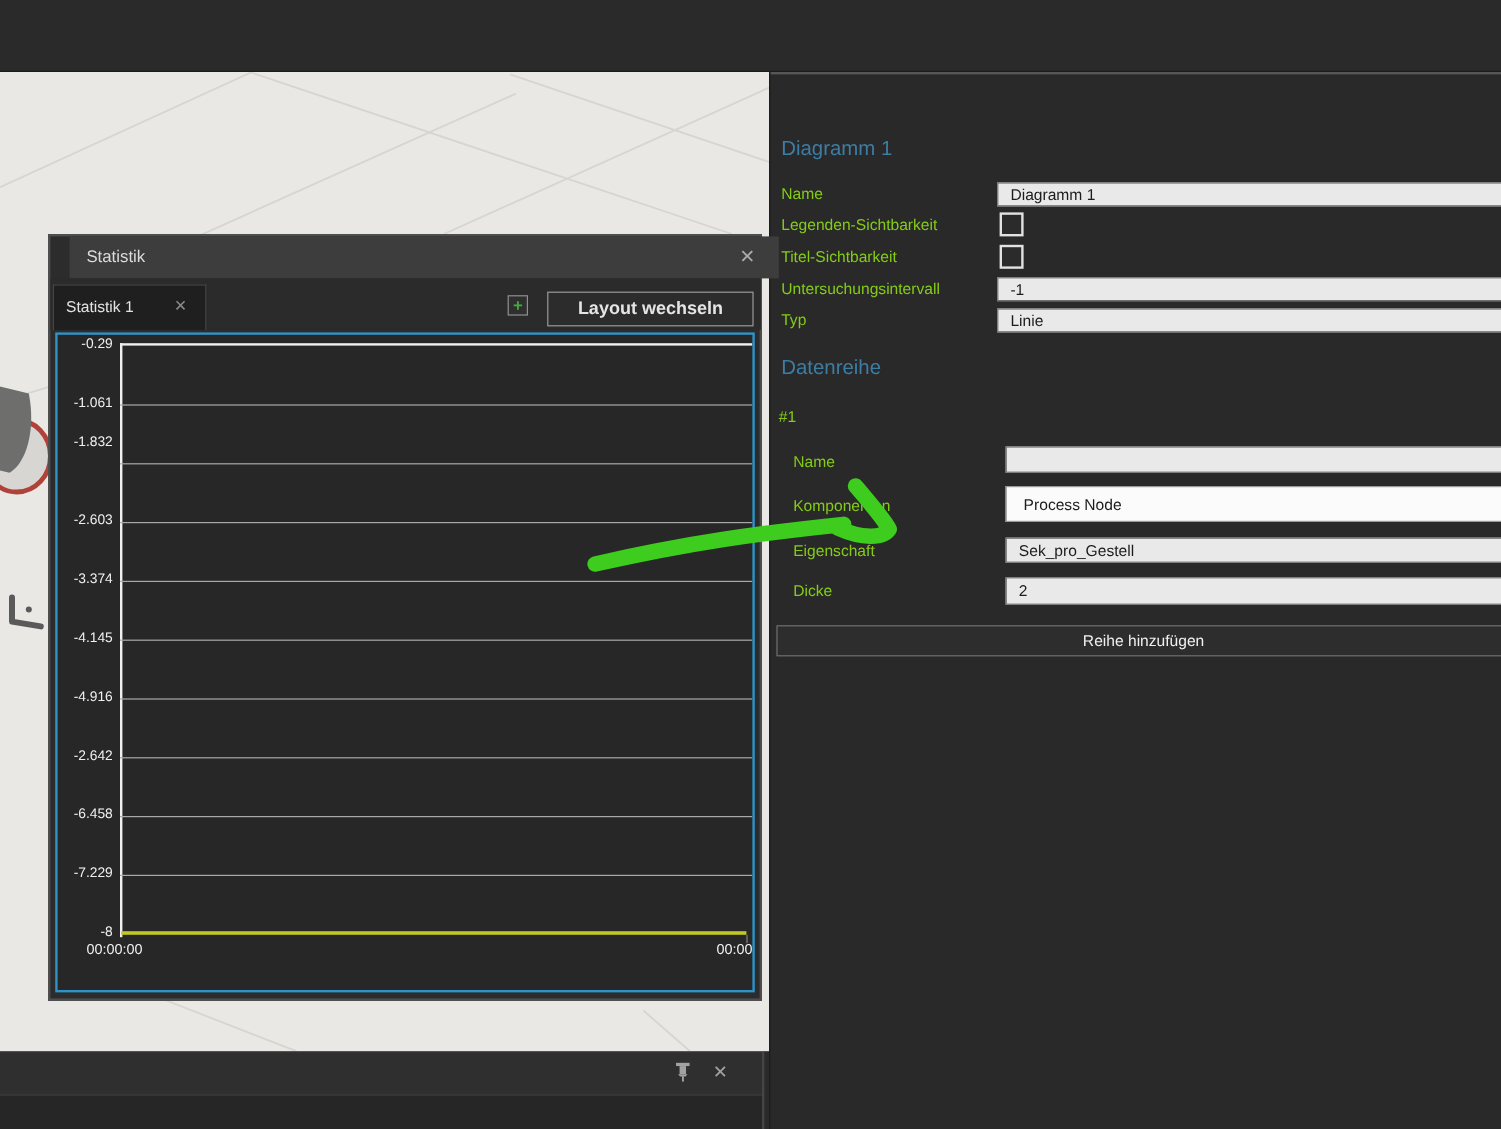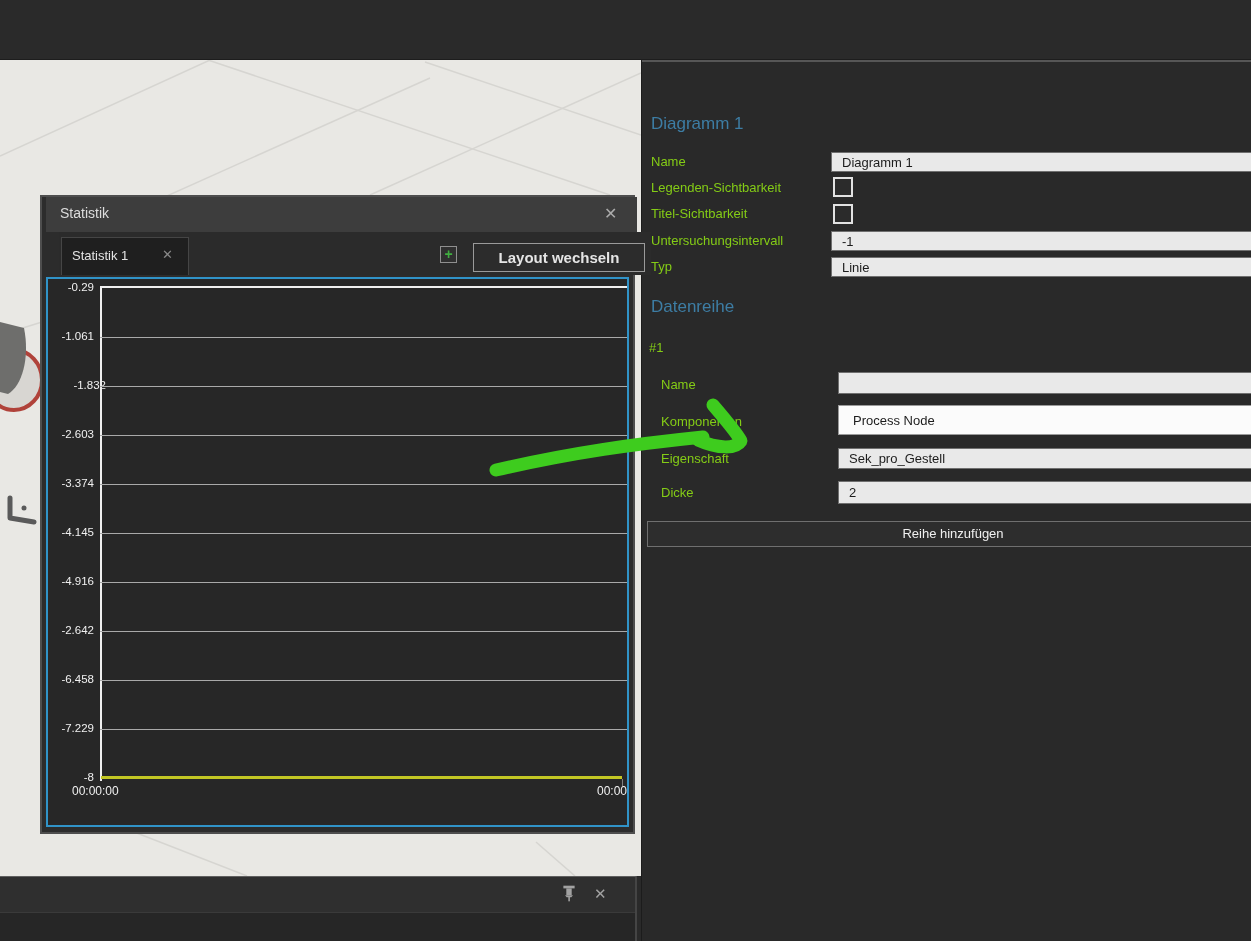--- a/index.html
+++ b/index.html
@@ -14,24 +14,24 @@
   
   .viewport{left:0;top:60px;width:641px;height:816px;background:#e9e8e4;overflow:hidden;}
 
   
   .dock{left:0;top:876px;width:637px;height:65px;background:#262626;border-top:1px solid #606060;border-right:2px solid #454545;}
   .dock-header{left:0;top:0;width:635px;height:36px;background:#2f2f2f;border-bottom:1px solid #3a3a3a;}
   .dock-icon{color:#a2a2a2;font-size:15px;font-weight:bold;line-height:16px;}
 
   
   .stat-window{left:40px;top:195px;width:595px;height:639px;background:#2c2c2c;border:2px solid #4e4e4e;}
-  .stat-titlebar{left:4px;top:0;width:591px;height:35px;background:#3d3d3d;}
+  .stat-titlebar{left:16px;top:0;width:591px;height:35px;background:#3d3d3d;}
   .stat-title{left:14px;top:8px;font-size:14px;color:#dcdcdc;}
   .stat-close{left:558px;top:7px;font-size:16px;font-weight:bold;color:#ababab;cursor:default;}
-  .tabstrip{left:0;top:35px;width:592px;height:43px;background:#2b2b2b;margin-left:17px;}
+  .tabstrip{left:0;top:35px;width:592px;height:43px;background:#2b2b2b;}
   .tab{left:2px;top:5px;width:128px;height:38px;background:#1f1f1f;border:1px solid #454545;border-bottom:none;}
   .tab-label{left:10px;top:10px;font-size:13px;color:#e3e3e3;}
   .tab-close{left:100px;top:9px;font-size:13px;font-weight:bold;color:#8a8a8a;}
   .addtab{left:381px;top:14px;width:17px;height:17px;border:1px solid #8f8f8f;background:#2f2f2f;
     color:#3fae3f;font-size:14px;font-weight:bold;line-height:14px;text-align:center;}
   .layout-btn{left:414px;top:11px;width:172px;height:29px;background:#2c2c2c;border:1px solid #9a9a9a;
     color:#e5e5e5;font-size:15px;font-weight:bold;text-align:center;line-height:27px;}
 
   .chart{left:4px;top:80px;width:583px;height:550px;background:#272727;border:2px solid #3093c8;overflow:hidden;}
   .ytick{left:0;width:46px;text-align:right;font-size:11.5px;color:#f0f0f0;}
@@ -151,21 +151,21 @@
         <div class="abs tab-close">✕</div>
       </div>
       <div class="abs addtab">+</div>
       <div class="abs layout-btn">Layout wechseln</div>
     </div>
 
     <div class="abs chart">
 
       <div class="abs ytick" style="top:2px;">-0.29</div>
       <div class="abs ytick" style="top:51px;">-1.061</div>
-      <div class="abs ytick" style="top:100px;margin-left:12px;">-1.832</div>
+      <div class="abs ytick" style="top:84px;">-1.832</div>
       <div class="abs ytick" style="top:149px;">-2.603</div>
       <div class="abs ytick" style="top:198px;">-3.374</div>
       <div class="abs ytick" style="top:247px;">-4.145</div>
       <div class="abs ytick" style="top:296px;">-4.916</div>
       <div class="abs ytick" style="top:345px;">-2.642</div>
       <div class="abs ytick" style="top:394px;">-6.458</div>
       <div class="abs ytick" style="top:443px;">-7.229</div>
       <div class="abs ytick" style="top:492px;">-8</div>
 
       <div class="abs plot-topborder"></div>

